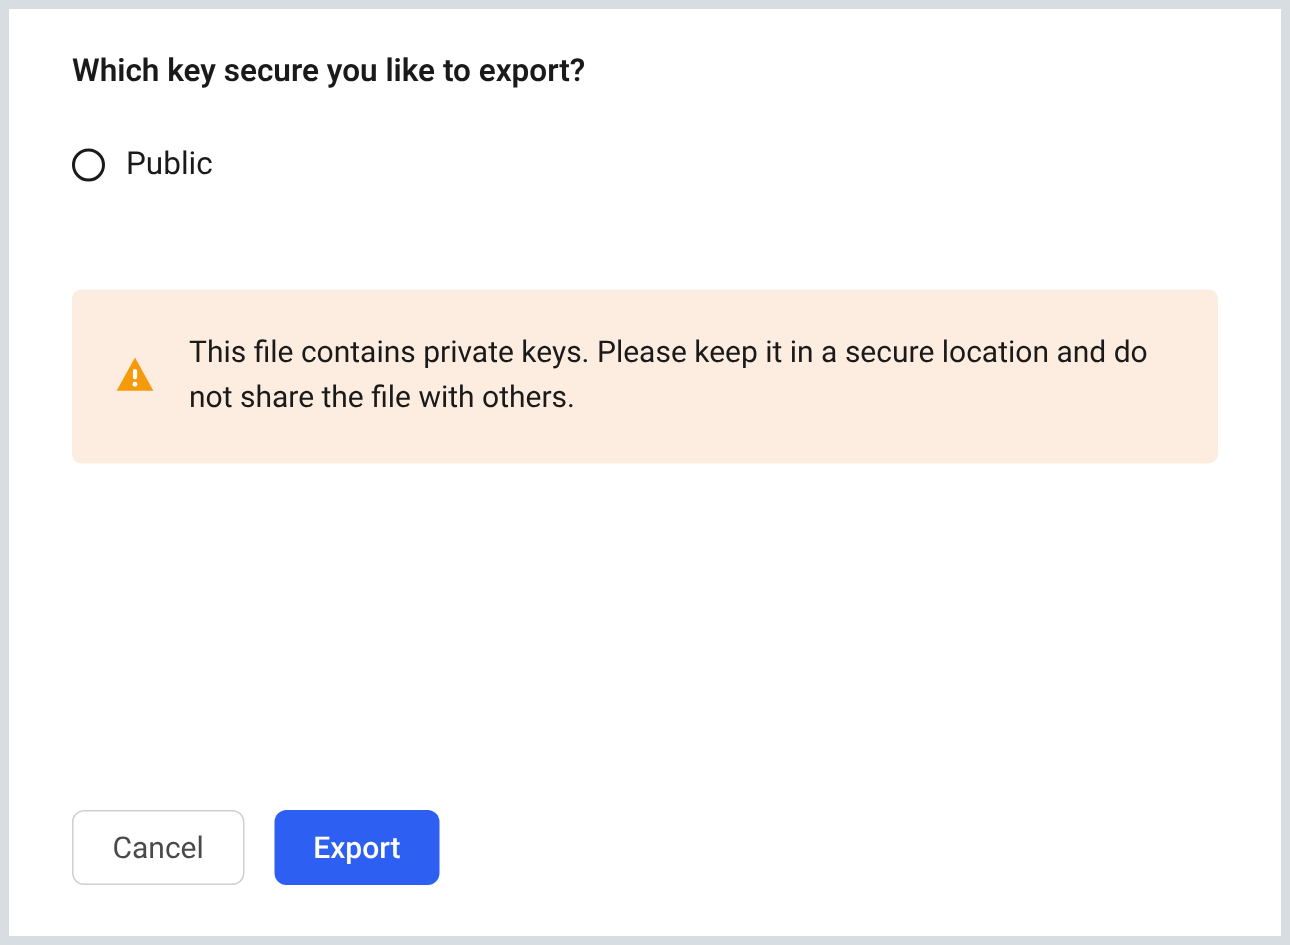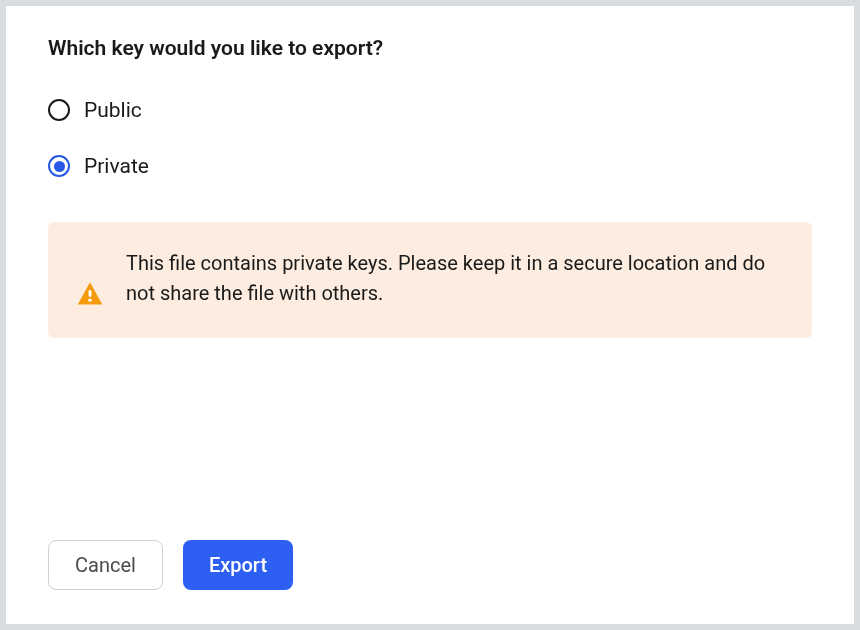--- a/index.html
+++ b/index.html
@@ -29,21 +29,21 @@
       margin-bottom: 32px;
     }
     .question {
       font-size: 21px;
       font-weight: 600;
       color: #1a1a1a;
       margin-bottom: 38px;
     }
     .radio-group {
       display: flex;
-      flex-direction: column;
+      flex-direction: row;
       gap: 32px;
       margin-bottom: 44px;
     }
     .radio-option {
       display: flex;
       align-items: center;
       gap: 14px;
       cursor: pointer;
     }
     .radio-circle {
@@ -71,22 +71,23 @@
     }
     .radio-label {
       font-size: 21px;
       color: #1a1a1a;
     }
     .warning-box {
       background: #fcede0;
       border-radius: 6px;
       padding: 26px 28px 30px 28px;
       display: flex;
-      align-items: flex-end;
+      align-items: center;
       gap: 22px;
+      margin-top: 27px;
     }
     .warning-icon {
       flex-shrink: 0;
       width: 28px;
       height: 28px;
       margin-top: 2px;
     }
     .warning-text {
       font-size: 20px;
       line-height: 1.5;
@@ -117,36 +118,30 @@
       background: #ffffff;
       color: #4a4a4a;
       border: 1px solid #d0d0d0;
     }
   </style>
 </head>
 <body>
 
 <div class="dialog">
 
-  <div class="question">Which key would you like to export?</div>
+  <div class="question">Which key secure you like to export?</div>
 
   <div class="radio-group">
     <div class="radio-option">
       <span class="radio-circle">
         
       </span>
       <span class="radio-label">Public</span>
     </div>
 
-    <div class="radio-option">
-      <span class="radio-circle selected">
-        <span class="radio-dot"></span>
-      </span>
-      <span class="radio-label">Private</span>
-    </div>
 
   </div>
 
   <div class="warning-box">
     <span class="warning-icon">
       <svg viewBox="0 0 24 24" width="28" height="28">
         <path d="M12 2 L22.5 21 L1.5 21 Z" fill="#f59b0b"></path>
         <rect x="10.8" y="8.5" width="2.4" height="6" rx="1.2" fill="#ffffff"></rect>
         <circle cx="12" cy="17.3" r="1.4" fill="#ffffff"></circle>
       </svg>

